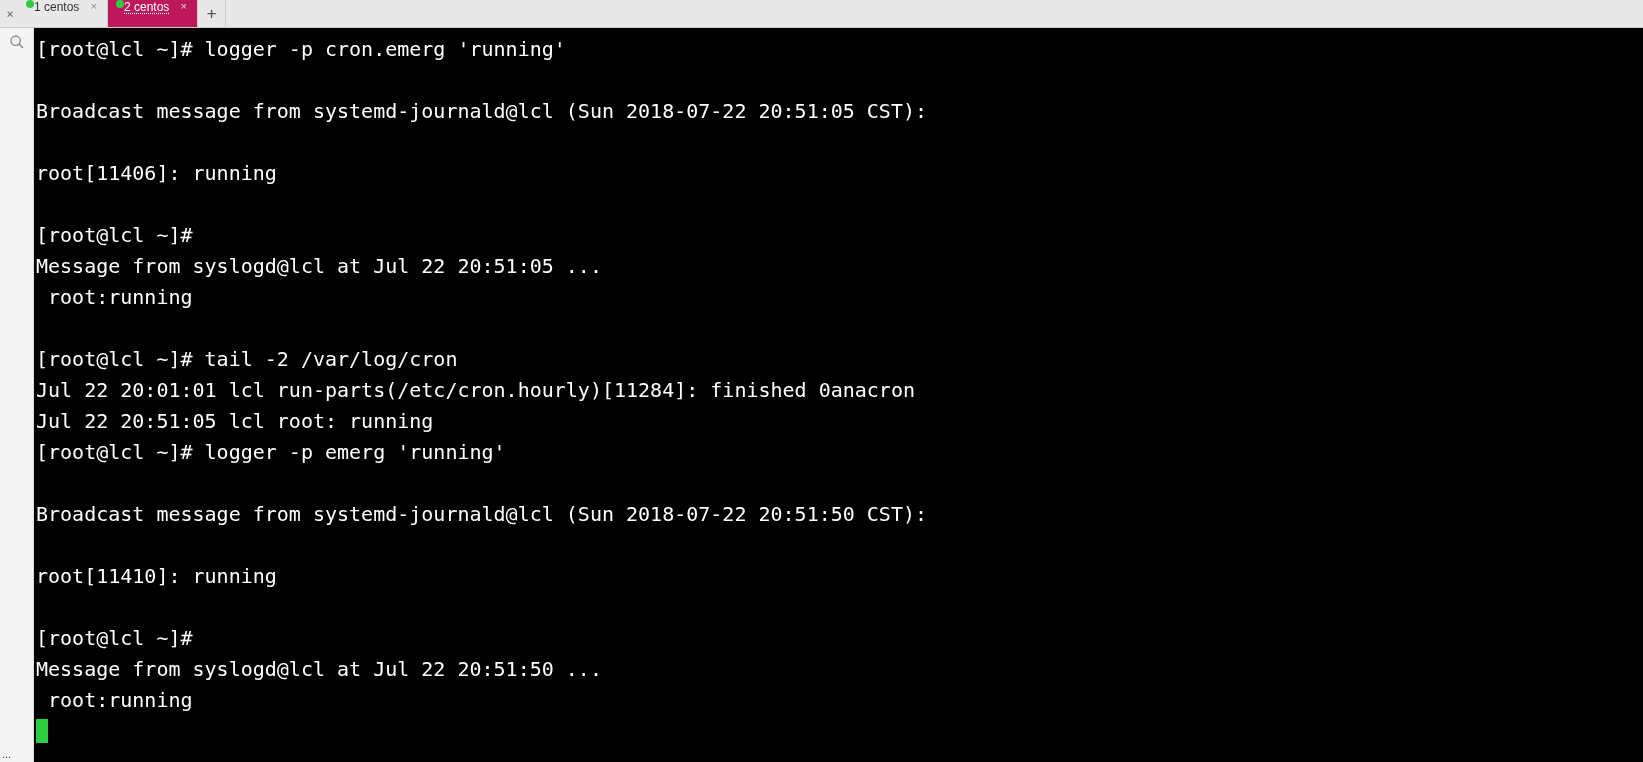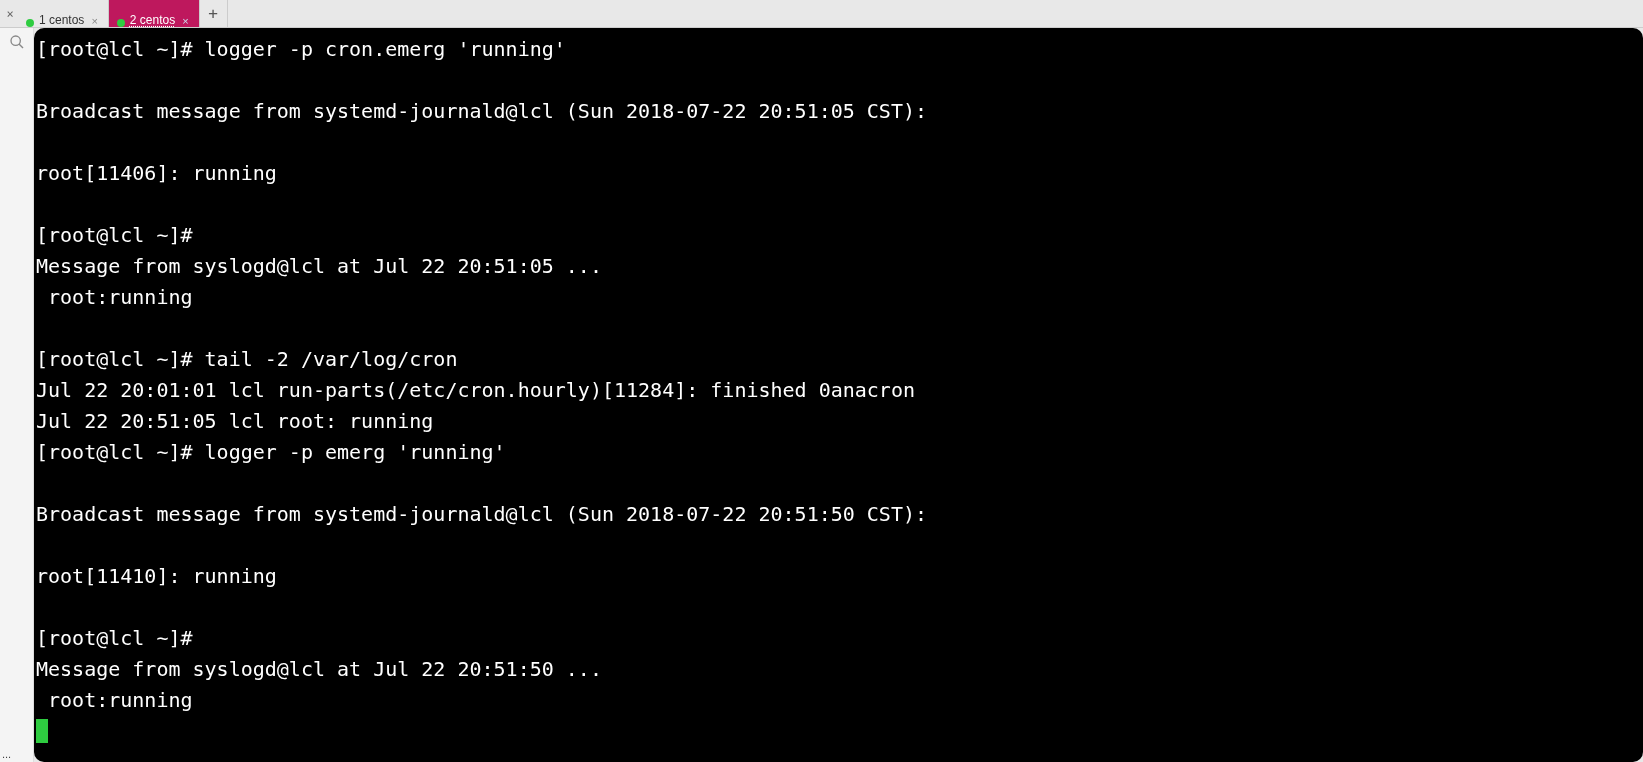--- a/index.html
+++ b/index.html
@@ -27,27 +27,26 @@
       display: flex;
       align-items: center;
       justify-content: center;
       width: 16px;
       font-size: 12px;
       color: #666;
       cursor: pointer;
     }
     .tab {
       display: flex;
-      align-items: flex-end;
+      align-items: flex-start;
       padding: 0 8px;
       border-right: 1px solid #ccc;
       font-family: Arial, sans-serif;
       font-size: 12px;
       color: #333;
-      gap: 5px;
       cursor: pointer;
       min-width: 90px;
     }
     .tab.active {
       background: #be185d;
       color: #fff;
     }
     .tab-dot {
       width: 8px;
       height: 8px;
@@ -88,21 +87,20 @@
     .terminal {
       flex: 1;
       background: #000;
       color: #fff;
       font-size: 20px;
       line-height: 31px;
       padding: 6px 2px;
       white-space: pre;
       overflow: hidden;
       position: relative;
-      border-radius: 10px;
     }
     .cursor {
       display: inline-block;
       width: 12px;
       height: 24px;
       background: #2ecc40;
       vertical-align: text-bottom;
     }
     .status-ellipsis {
       position: absolute;

